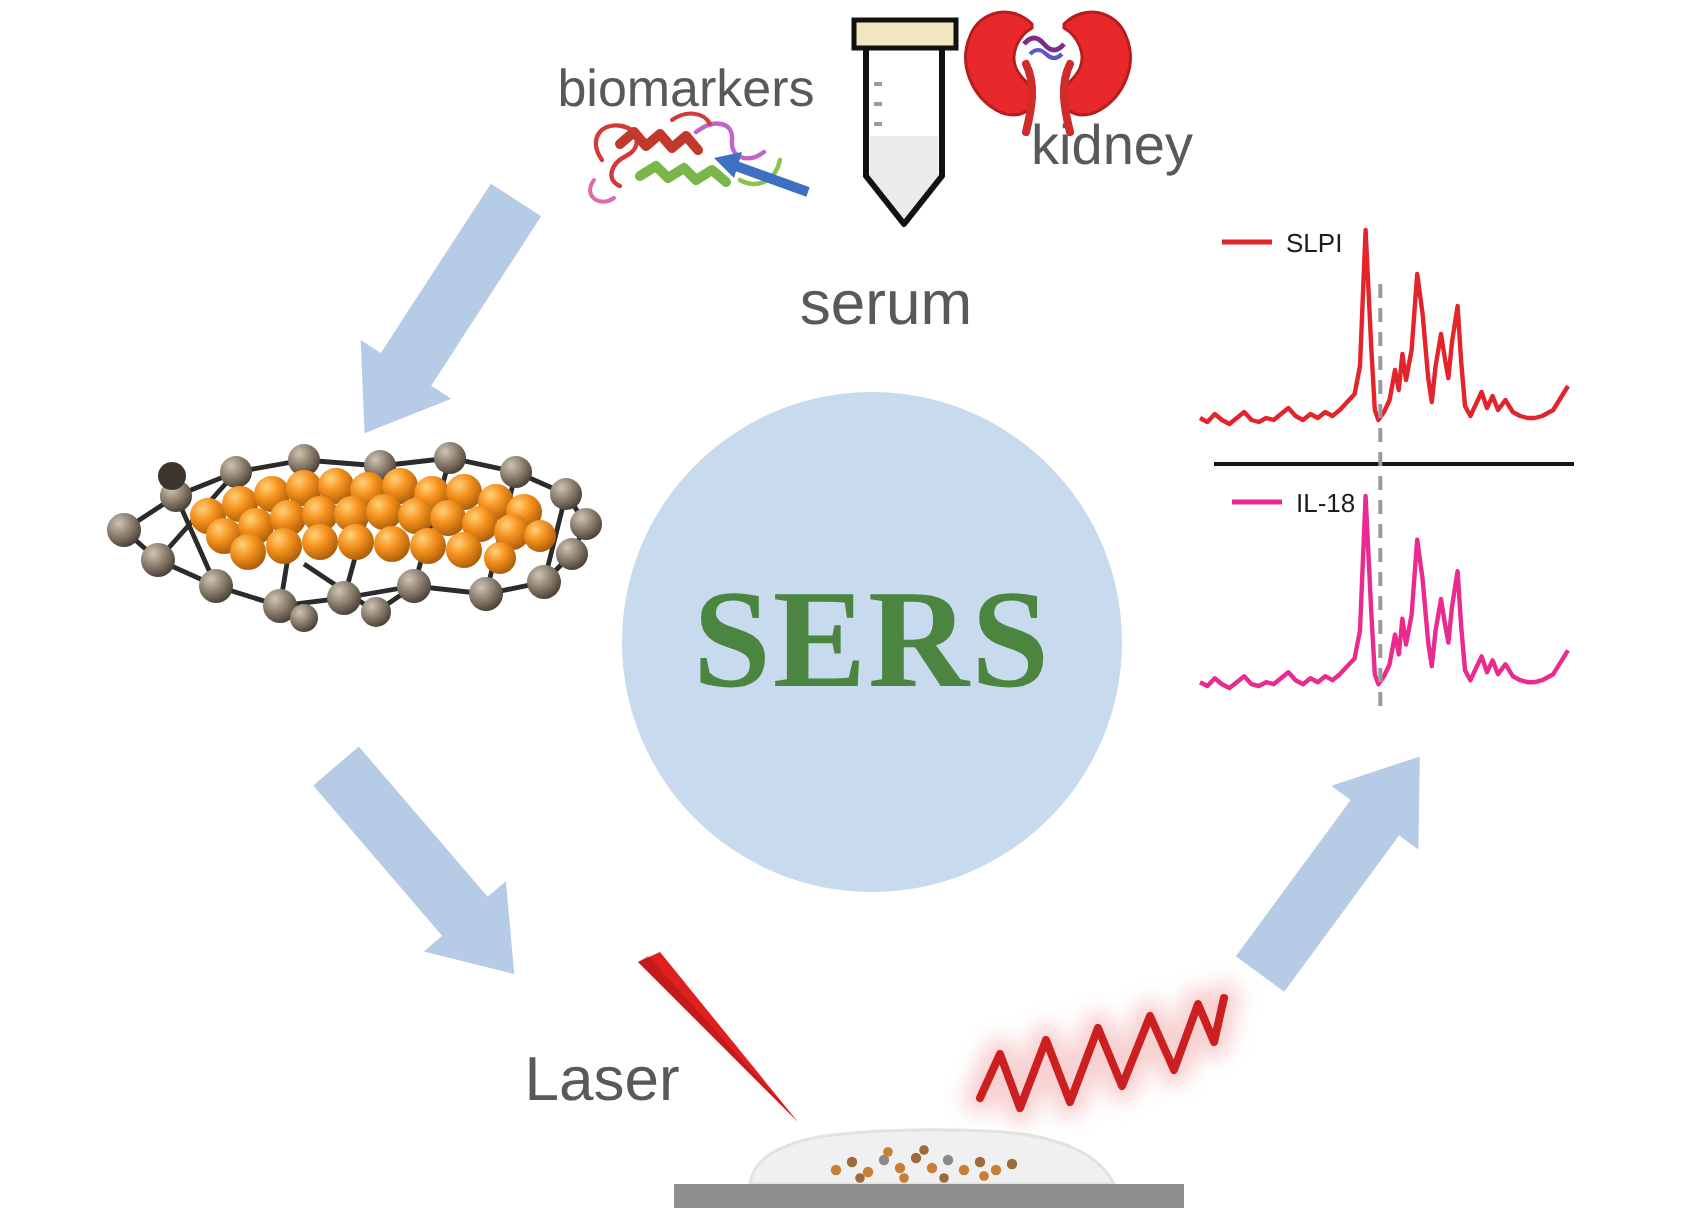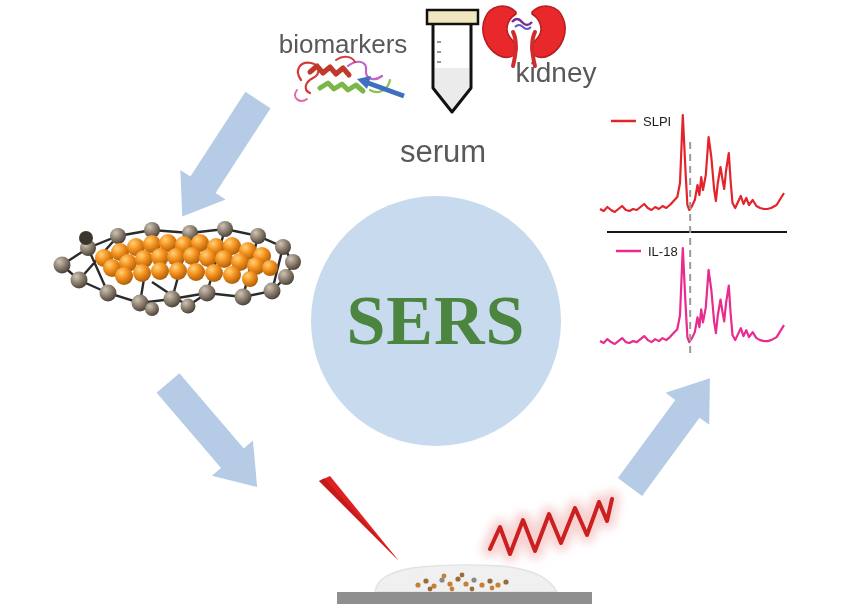--- a/index.html
+++ b/index.html
@@ -36,20 +36,21 @@
 
 <div class="canvas">
 
   <div class="sers-circle">
     <span class="sers-text">SERS</span>
   </div>
 
   <div class="label lbl-biomarkers">biomarkers</div>
   <div class="label lbl-kidney">kidney</div>
   <div class="label lbl-serum">serum</div>
+  <div class="label lbl-laser">Laser</div>
 
   <svg class="layer" width="850" height="604" viewBox="0 0 850 604">
     <defs>
       <radialGradient id="gAu" cx="35%" cy="30%" r="75%">
         <stop offset="0%" stop-color="#ffd27a"></stop>
           <stop offset="45%" stop-color="#f5921e"></stop>
           <stop offset="100%" stop-color="#a85a08"></stop>
       </radialGradient>
       <radialGradient id="gBP" cx="35%" cy="30%" r="75%">
         <stop offset="0%" stop-color="#cfc4b4"></stop>

